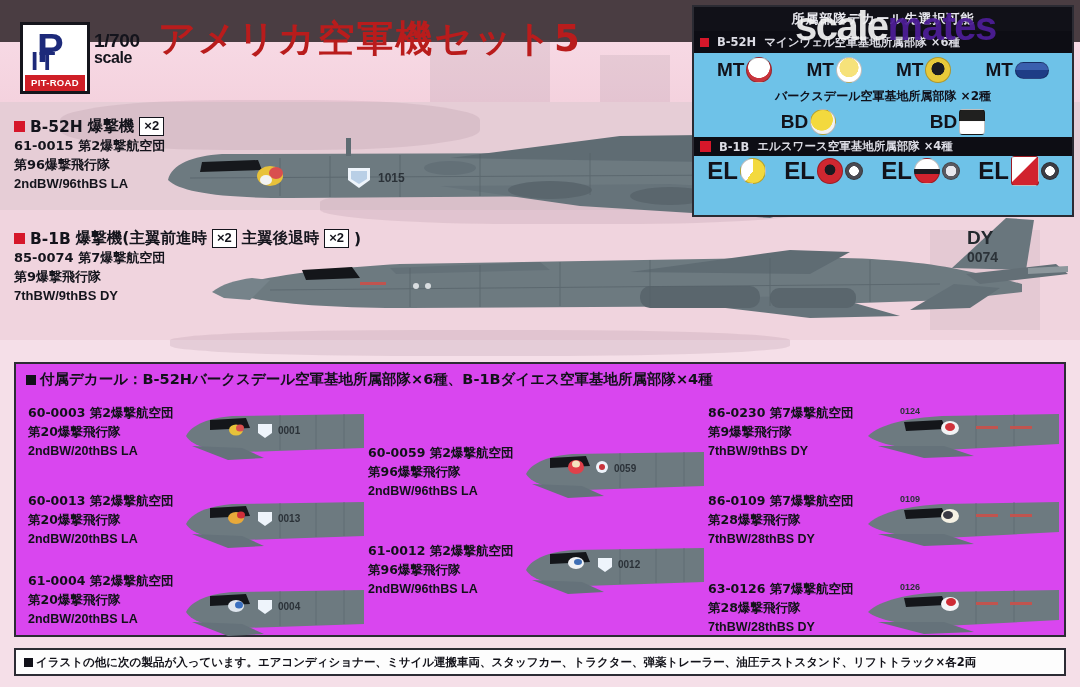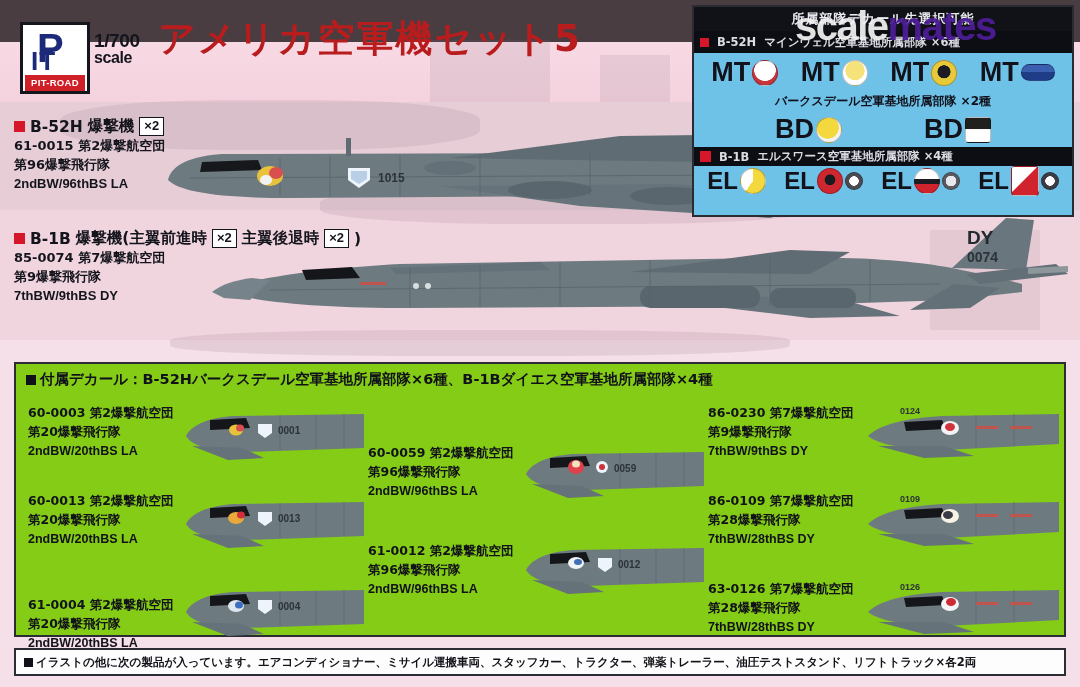--- a/index.html
+++ b/index.html
@@ -149,21 +149,21 @@
     padding-left: 6px; font-size: 11.5px; font-weight:700;
     font-family: "DejaVu Sans", sans-serif;
   }
   .dp-sub .sqr { width: 9px; height: 9px; }
   .dp-row {
     display: flex; align-items: center; justify-content: space-around;
     padding: 4px 6px;
   }
   .tailcode {
     display: flex; align-items: center; gap: 2px;
-    font-size: 27px; font-weight: 800; color: #12121a;
+    font-size: 19px; font-weight: 800; color: #12121a;
     font-family: "Liberation Sans", sans-serif;
   }
   .tailcode.small { font-size: 24px; }
   .emb {
     width: 26px; height: 26px; border-radius: 50%;
     display:inline-block; flex: none;
     border: 1px solid rgba(0,0,0,0.25);
   }
   .emb.sq { border-radius: 4px; }
   .emb.wide { width: 34px; height: 17px; border-radius: 9px; }
@@ -186,21 +186,21 @@
     font-family: "Liberation Sans", sans-serif;
     pointer-events: none; line-height: 1;
   }
   .wm-a { color: #f2f2f2; opacity: 0.93; }
   .wm-b { color: #4c1d95; opacity: 0.95; }
 
   
   .decalbox {
     position: absolute; left: 14px; top: 362px;
     width: 1052px; height: 275px;
-    background: #84cc16; border: 2px solid #2c2c34;
+    background: #d946ef; border: 2px solid #2c2c34;
   }
   .db-head {
     padding: 6px 10px 0 10px; font-size: 14.5px; font-weight: 700;
     color: #111119; white-space: nowrap;
     font-family: "DejaVu Sans", sans-serif;
     display: flex; align-items: center; gap: 4px;
   }
   .db-head .sqr { background:#111119; width:10px; height:10px; }
 
   .entry { position: absolute; }
@@ -491,21 +491,21 @@
         <path d="M96,13 L96,48"></path>
           <path d="M132,13 L132,47"></path>
           <path d="M160,12 L160,46"></path>
       </g>
       <ellipse cx="52" cy="28" rx="8" ry="6" fill="#e8a93a"></ellipse>
       <ellipse cx="57" cy="25" rx="4" ry="3.5" fill="#d02f3a"></ellipse>
       <path d="M74,22 L88,22 L88,31 L81,36 L74,31 Z" fill="#eef4fb"></path>
       <text x="94" y="32" font-family="Liberation Sans, sans-serif" font-size="10" font-weight="700" fill="#2b3238">0013</text>
     </svg>
 
-    <div class="entry" style="left:12px; top:232px;">
+    <div class="entry" style="left:12px; top:208px;">
       <div class="entry-txt">
         <div>61-0004 第2爆撃航空団</div>
         <div>第20爆撃飛行隊</div>
         <div class="en">2ndBW/20thBS LA</div>
       </div>
     </div>
     <svg class="plane" style="left:168px; top:214px;" width="180" height="62" viewBox="0 0 180 62">
       <path d="M2,34 C8,22 26,16 48,14 L180,12 L180,46 L60,50 C28,50 8,44 2,34 Z" fill="#6d7a80"></path>
       <path d="M26,18 L62,16 L66,26 L26,28 Z" fill="#14161a"></path>
       <path d="M8,44 L44,58 L80,56 L58,46 Z" fill="#65727a"></path>

